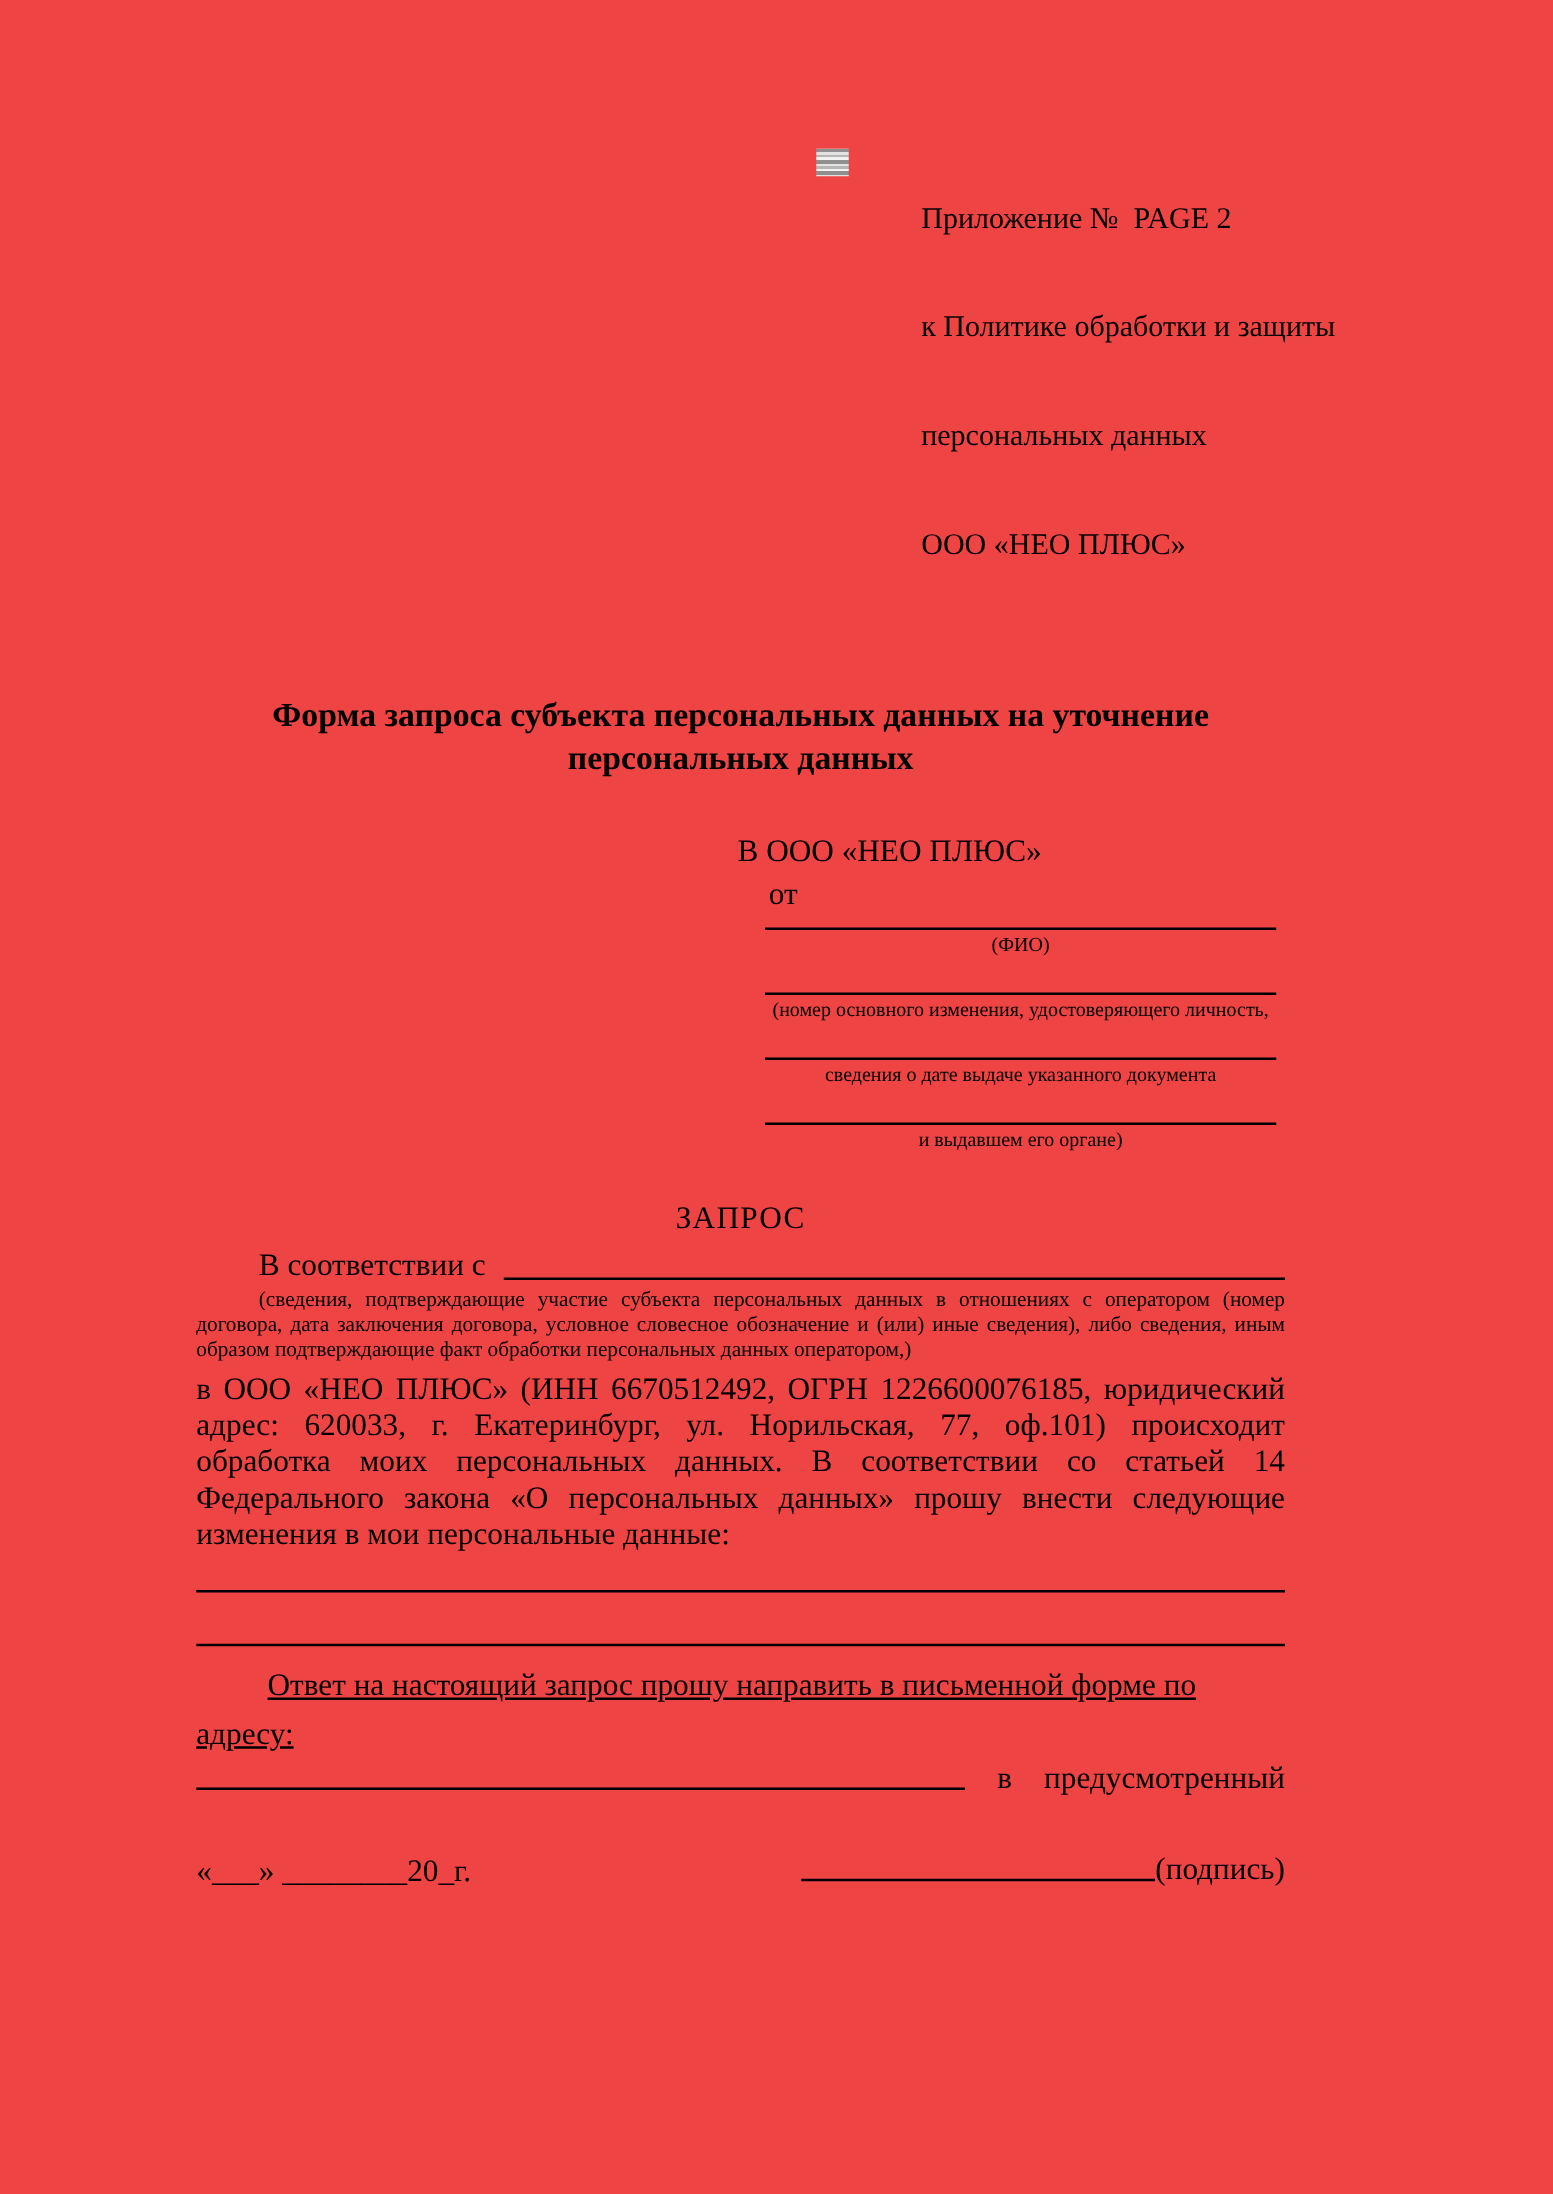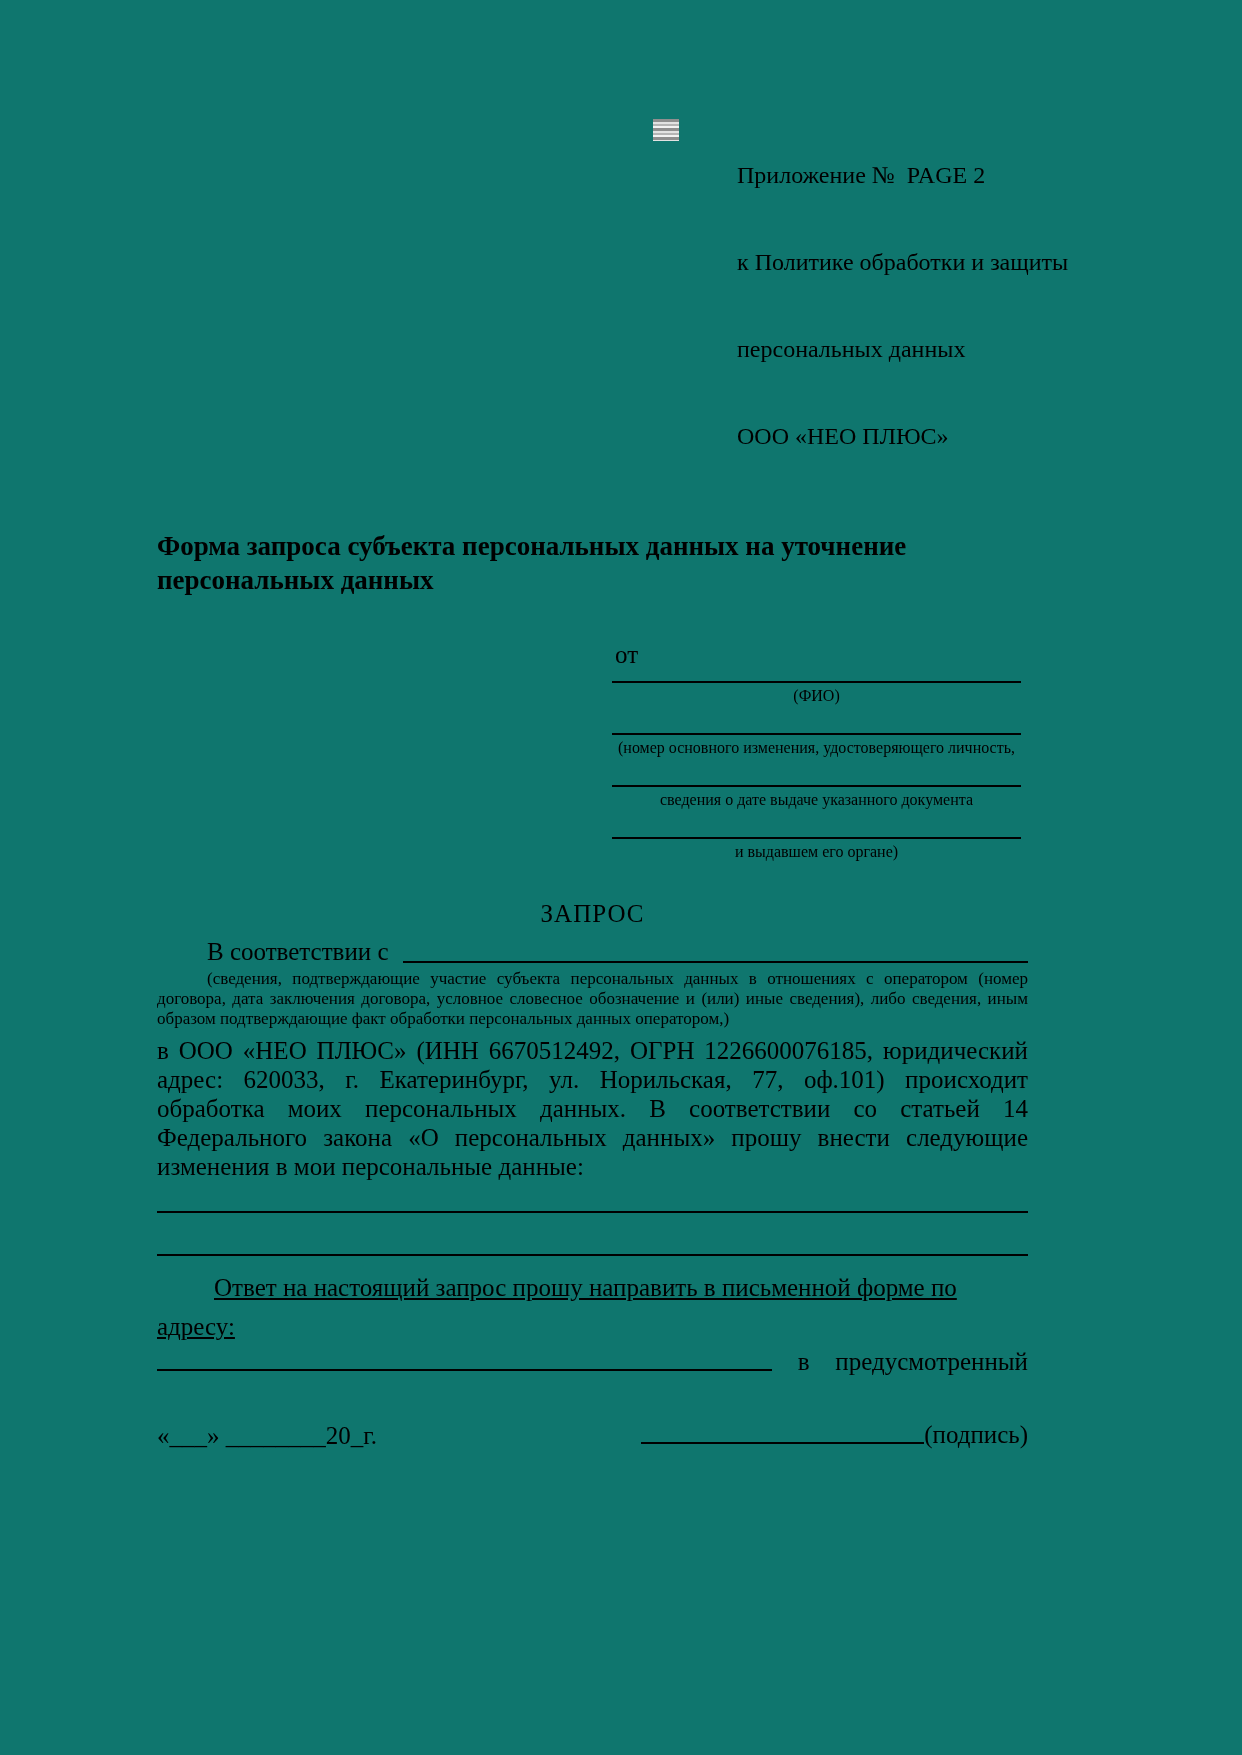--- a/index.html
+++ b/index.html
@@ -1,39 +1,39 @@
 <!DOCTYPE html>
 <html><head>
 <meta charset="utf-8">
 <style>
   html,body { margin:0; padding:0; background:#ffffff; }
   .page {
     position: relative;
     width: 1242px;
     height: 1755px;
-    background: #0f766e;
+    background: #ef4444;
     color: #000000;
     font-family: "Liberation Serif", "DejaVu Serif", serif;
     font-size: 25px;
     overflow: hidden;
   }
   .content { padding: 0 214px 0 157px; }
 
   
   .header-row { position: relative; margin-top: 103px; }
   .artifact {
     position: absolute; left: 496px; top: 16px;
     width: 26px; height: 22px;
     background: repeating-linear-gradient(180deg,
       #8f8f8f 0 3px, #e2e2e2 3px 5px, #b5b5b5 5px 7px, #f2f2f2 7px 9px);
   }
   .header-block { margin-left: 580px; font-size: 24px; line-height: 29px; white-space: pre; }
 
   
-  .title { margin-top: 20px; font-weight: bold; font-size: 27px; line-height: 34px; }
+  .title { margin-top: 46px; text-align: center; font-weight: bold; font-size: 27px; line-height: 34px; }
 
   
   .addressee { margin-top: 44px; }
   .addr-to { margin-left: 433px; line-height: 30px; }
   .addr-from { margin-left: 458px; margin-top: 5px; line-height: 28px; }
   .fills { margin-left: 455px; margin-top: 12px; width: 409px; }
   .fill-line { width: 409px; border-bottom: 2px solid #000; height: 0; }
   .fill-caption { text-align: center; font-size: 16px; line-height: 19px; margin: 3px 0 28px 0; }
 
   
@@ -73,20 +73,21 @@
         <div>ООО «НЕО ПЛЮС»</div>
       </div>
     </div>
 
     <div class="title">
       <div>Форма запроса субъекта персональных данных на уточнение</div>
       <div>персональных данных</div>
     </div>
 
     <div class="addressee">
+      <div class="addr-to">В ООО «НЕО ПЛЮС»</div>
       <div class="addr-from">от</div>
       <div class="fills">
         <div class="fill-line"></div>
         <div class="fill-caption">(ФИО)</div>
         <div class="fill-line"></div>
         <div class="fill-caption">(номер основного изменения, удостоверяющего личность,</div>
         <div class="fill-line"></div>
         <div class="fill-caption">сведения о дате выдаче указанного документа</div>
         <div class="fill-line"></div>
         <div class="fill-caption">и выдавшем его органе)</div>

